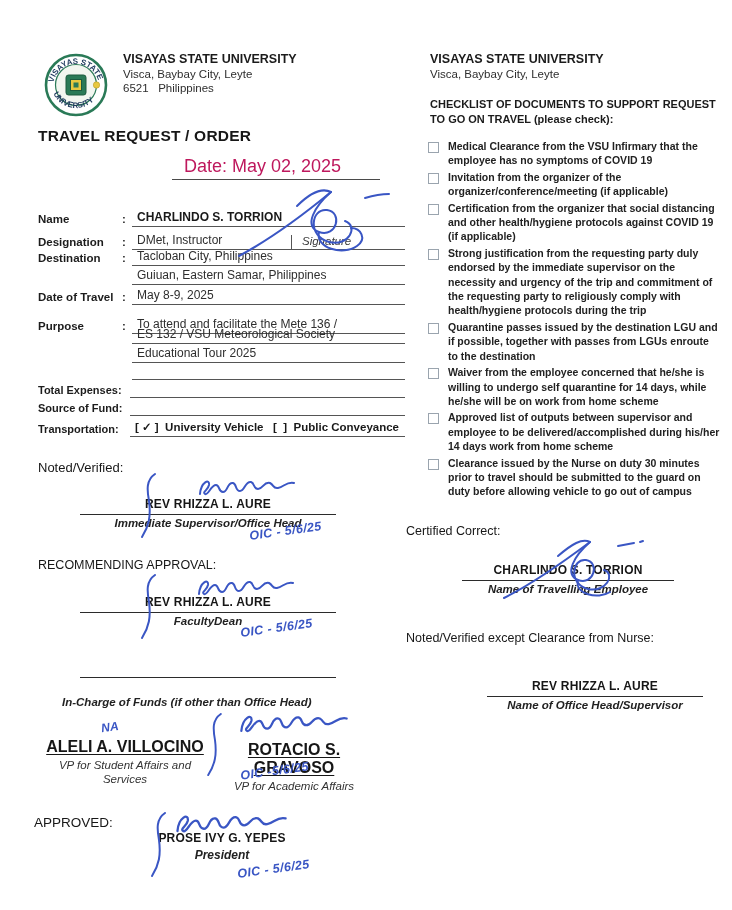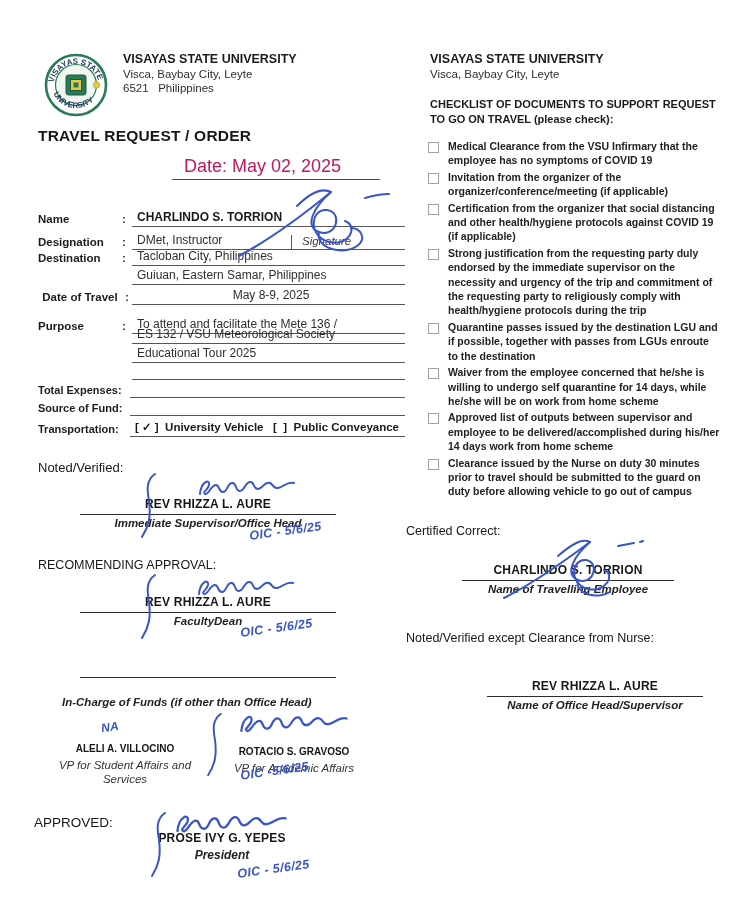--- a/index.html
+++ b/index.html
@@ -22,21 +22,21 @@
   .fcolon{width:10px;font-weight:bold;font-size:11.5px;padding-bottom:2px;flex:none;}
   .fvalue{flex:1;border-bottom:1.1px solid #555;font-size:12px;color:#2e2e2e;padding:0 0 2px 5px;min-height:14px;}
   .fvalue.b{font-weight:bold;color:#191919;}
   .sigcell{width:103px;flex:none;border-bottom:1.1px solid #555;border-left:1.1px solid #555;font-style:italic;font-size:11.5px;color:#3a3a3a;padding:0 0 2px 10px;}
 
   
   .sec-head{font-weight:normal;color:#171717;}
   .sigblock{position:absolute;text-align:center;}
   .sig-line{border-bottom:1.6px solid #2b2b2b;padding-bottom:2px;}
   .sig-name{font-weight:bold;font-size:12px;color:#161616;letter-spacing:.2px;}
-  .sig-name-u{font-weight:bold;font-size:10px;color:#161616;text-underline-offset:2px;}
+  .sig-name-u{font-weight:bold;font-size:16px;color:#161616;text-decoration:underline;text-underline-offset:2px;}
   .sig-role{font-style:italic;font-weight:bold;font-size:11.5px;color:#222;margin-top:2px;line-height:13.5px;}
   .sig-role-thin{font-style:italic;font-size:11.5px;color:#333;margin-top:2px;line-height:14px;}
 
   
   .note{position:absolute;color:#3a56c4;font-style:italic;font-weight:600;font-size:12.5px;letter-spacing:.4px;transform:rotate(-8deg);white-space:pre;}
   .ink{position:absolute;pointer-events:none;}
   .ink path{fill:none;stroke:#3a56c4;stroke-width:2;stroke-linecap:round;stroke-linejoin:round;}
 
   
   .chk-head{font-weight:bold;font-size:11px;line-height:14.5px;color:#1b1b1b;}
@@ -91,21 +91,21 @@
 <div class="frow" style="top:246px;height:19.5px;">
   <span class="flabel">Destination</span>
   <span class="fcolon">:</span>
   <span class="fvalue">Tacloban City, Philippines</span>
 </div>
 <div class="frow" style="top:265.5px;height:19.5px;">
   <span class="flabel"></span>
   <span class="fcolon"></span>
   <span class="fvalue">Guiuan, Eastern Samar, Philippines</span>
 </div>
-<div class="frow" style="top:285px;height:19.5px;text-align:center;">
+<div class="frow" style="top:285px;height:19.5px;">
   <span class="flabel">Date of Travel</span>
   <span class="fcolon">:</span>
   <span class="fvalue">May 8-9, 2025</span>
 </div>
 <div class="frow" style="top:304.5px;height:22px;margin-top:7px;">
   <span class="flabel">Purpose</span>
   <span class="fcolon">:</span>
   <span class="fvalue">To attend and facilitate the Mete 136 /</span>
 </div>
 <div class="frow" style="top:324px;height:19.5px;">

